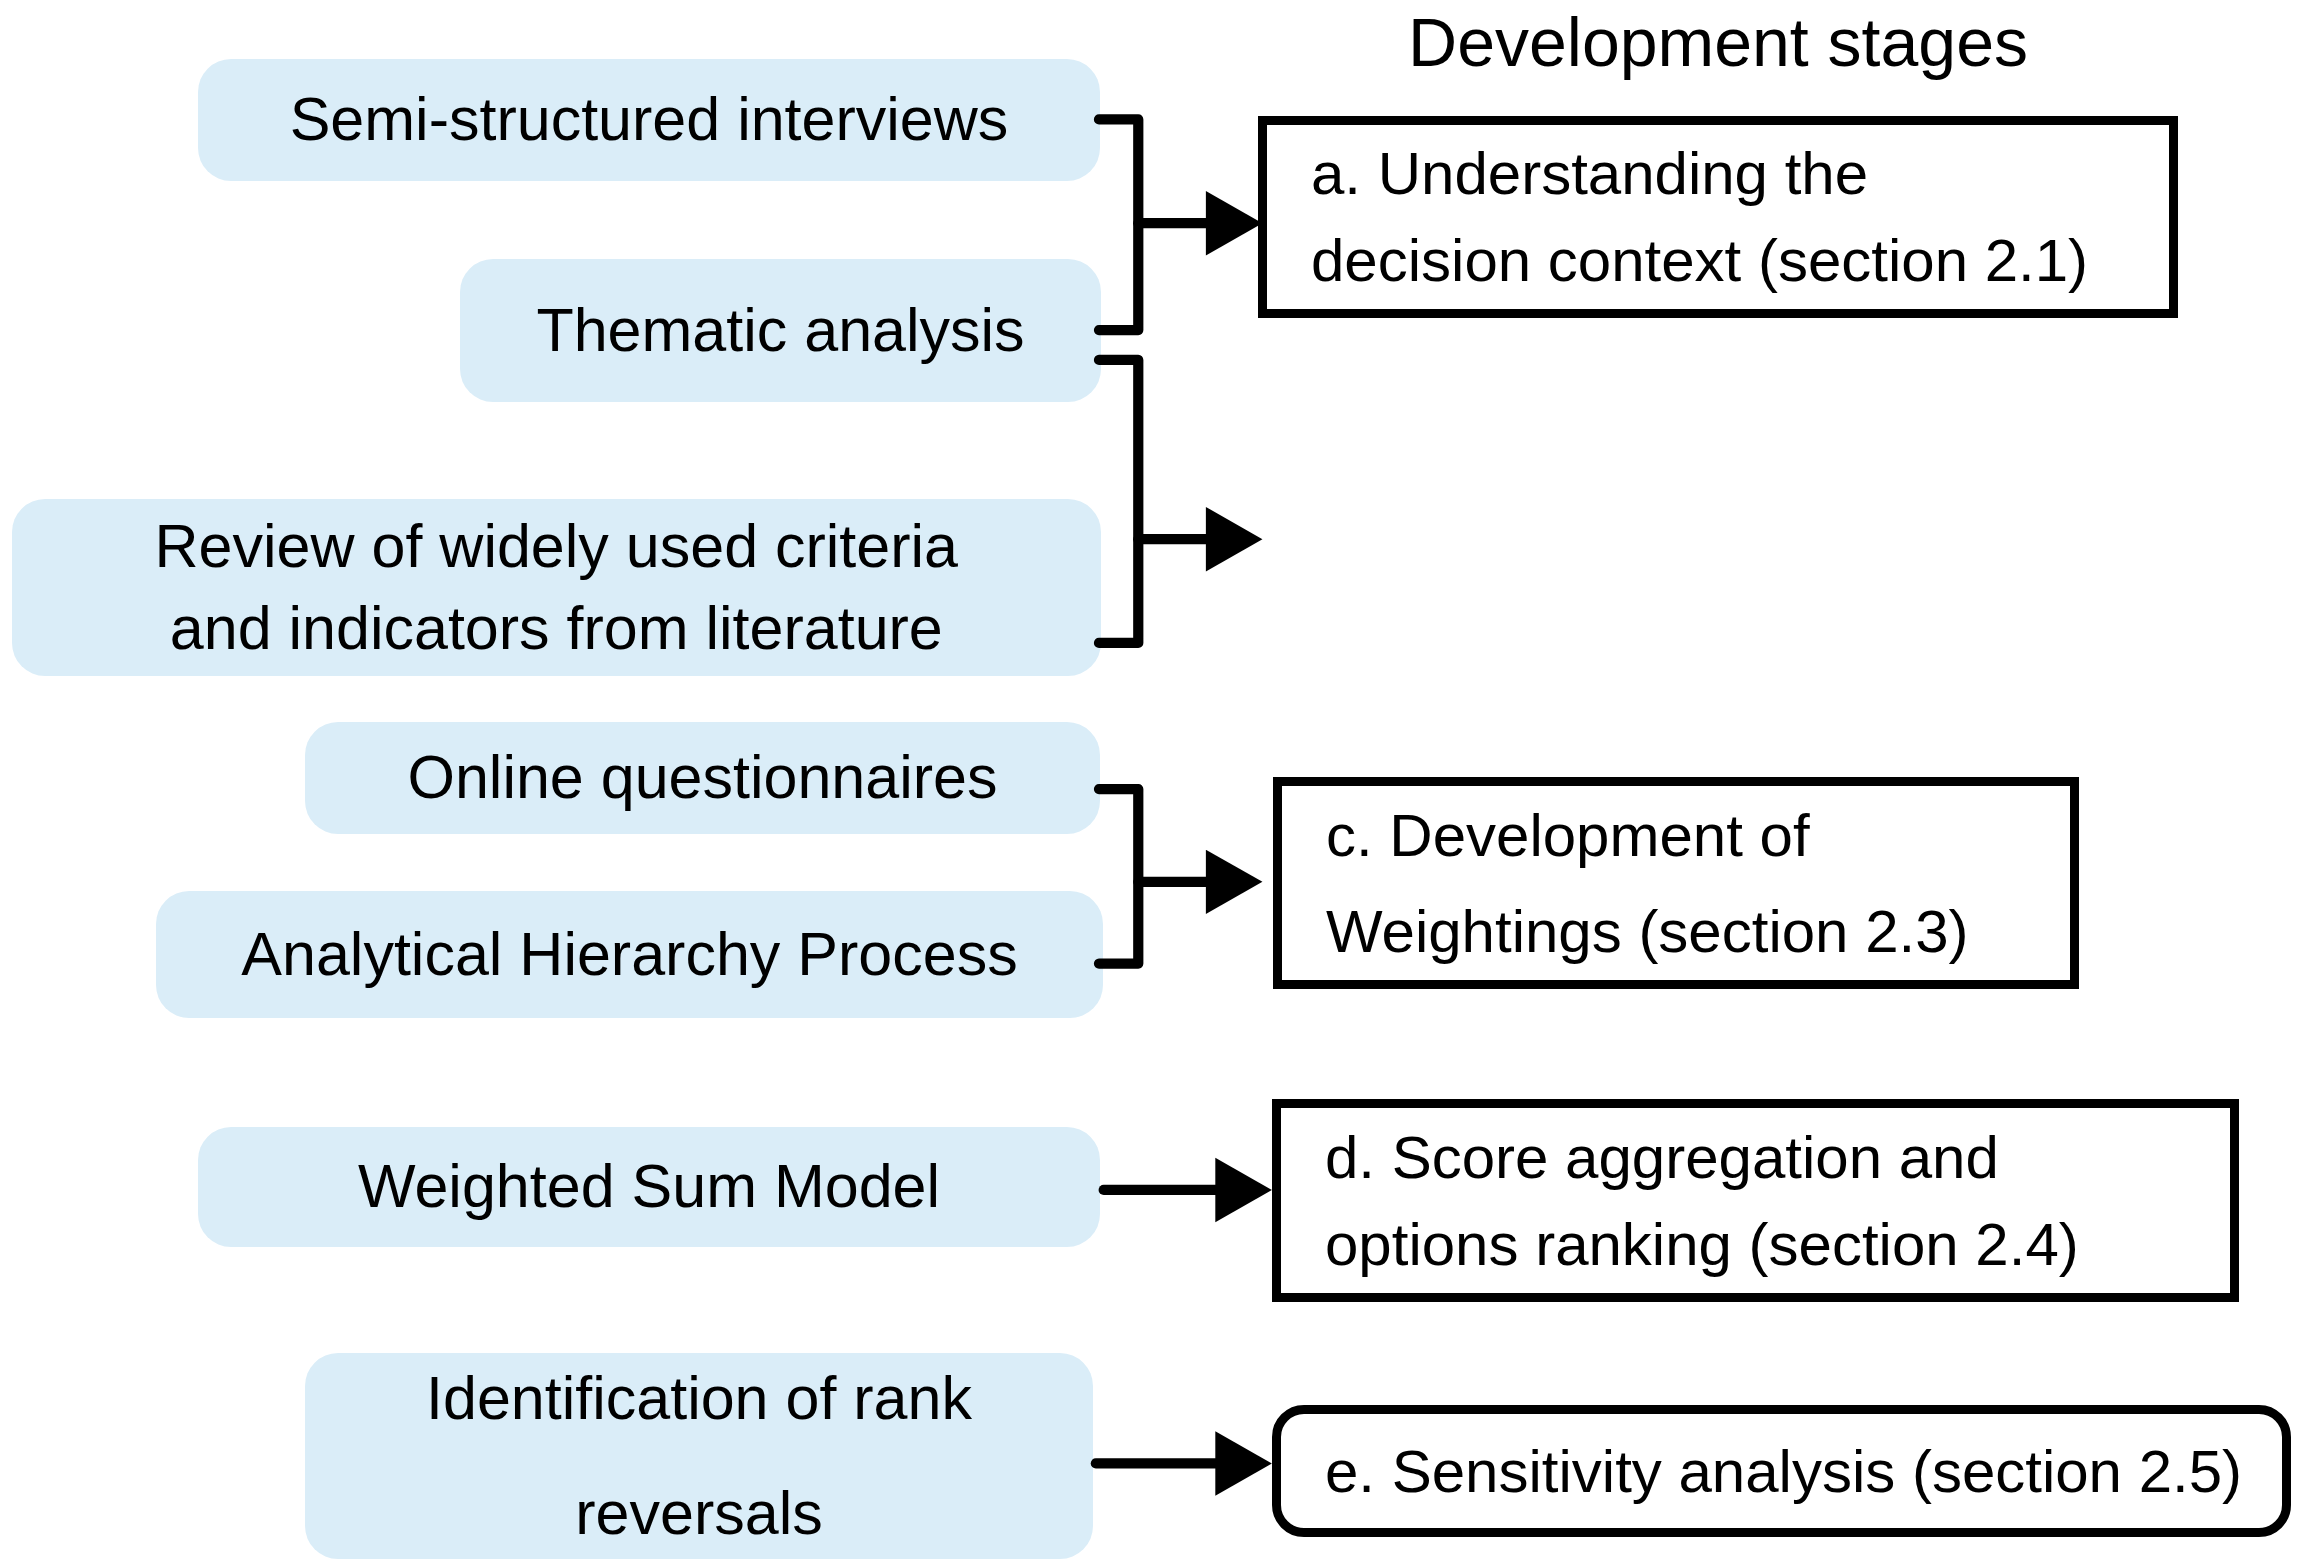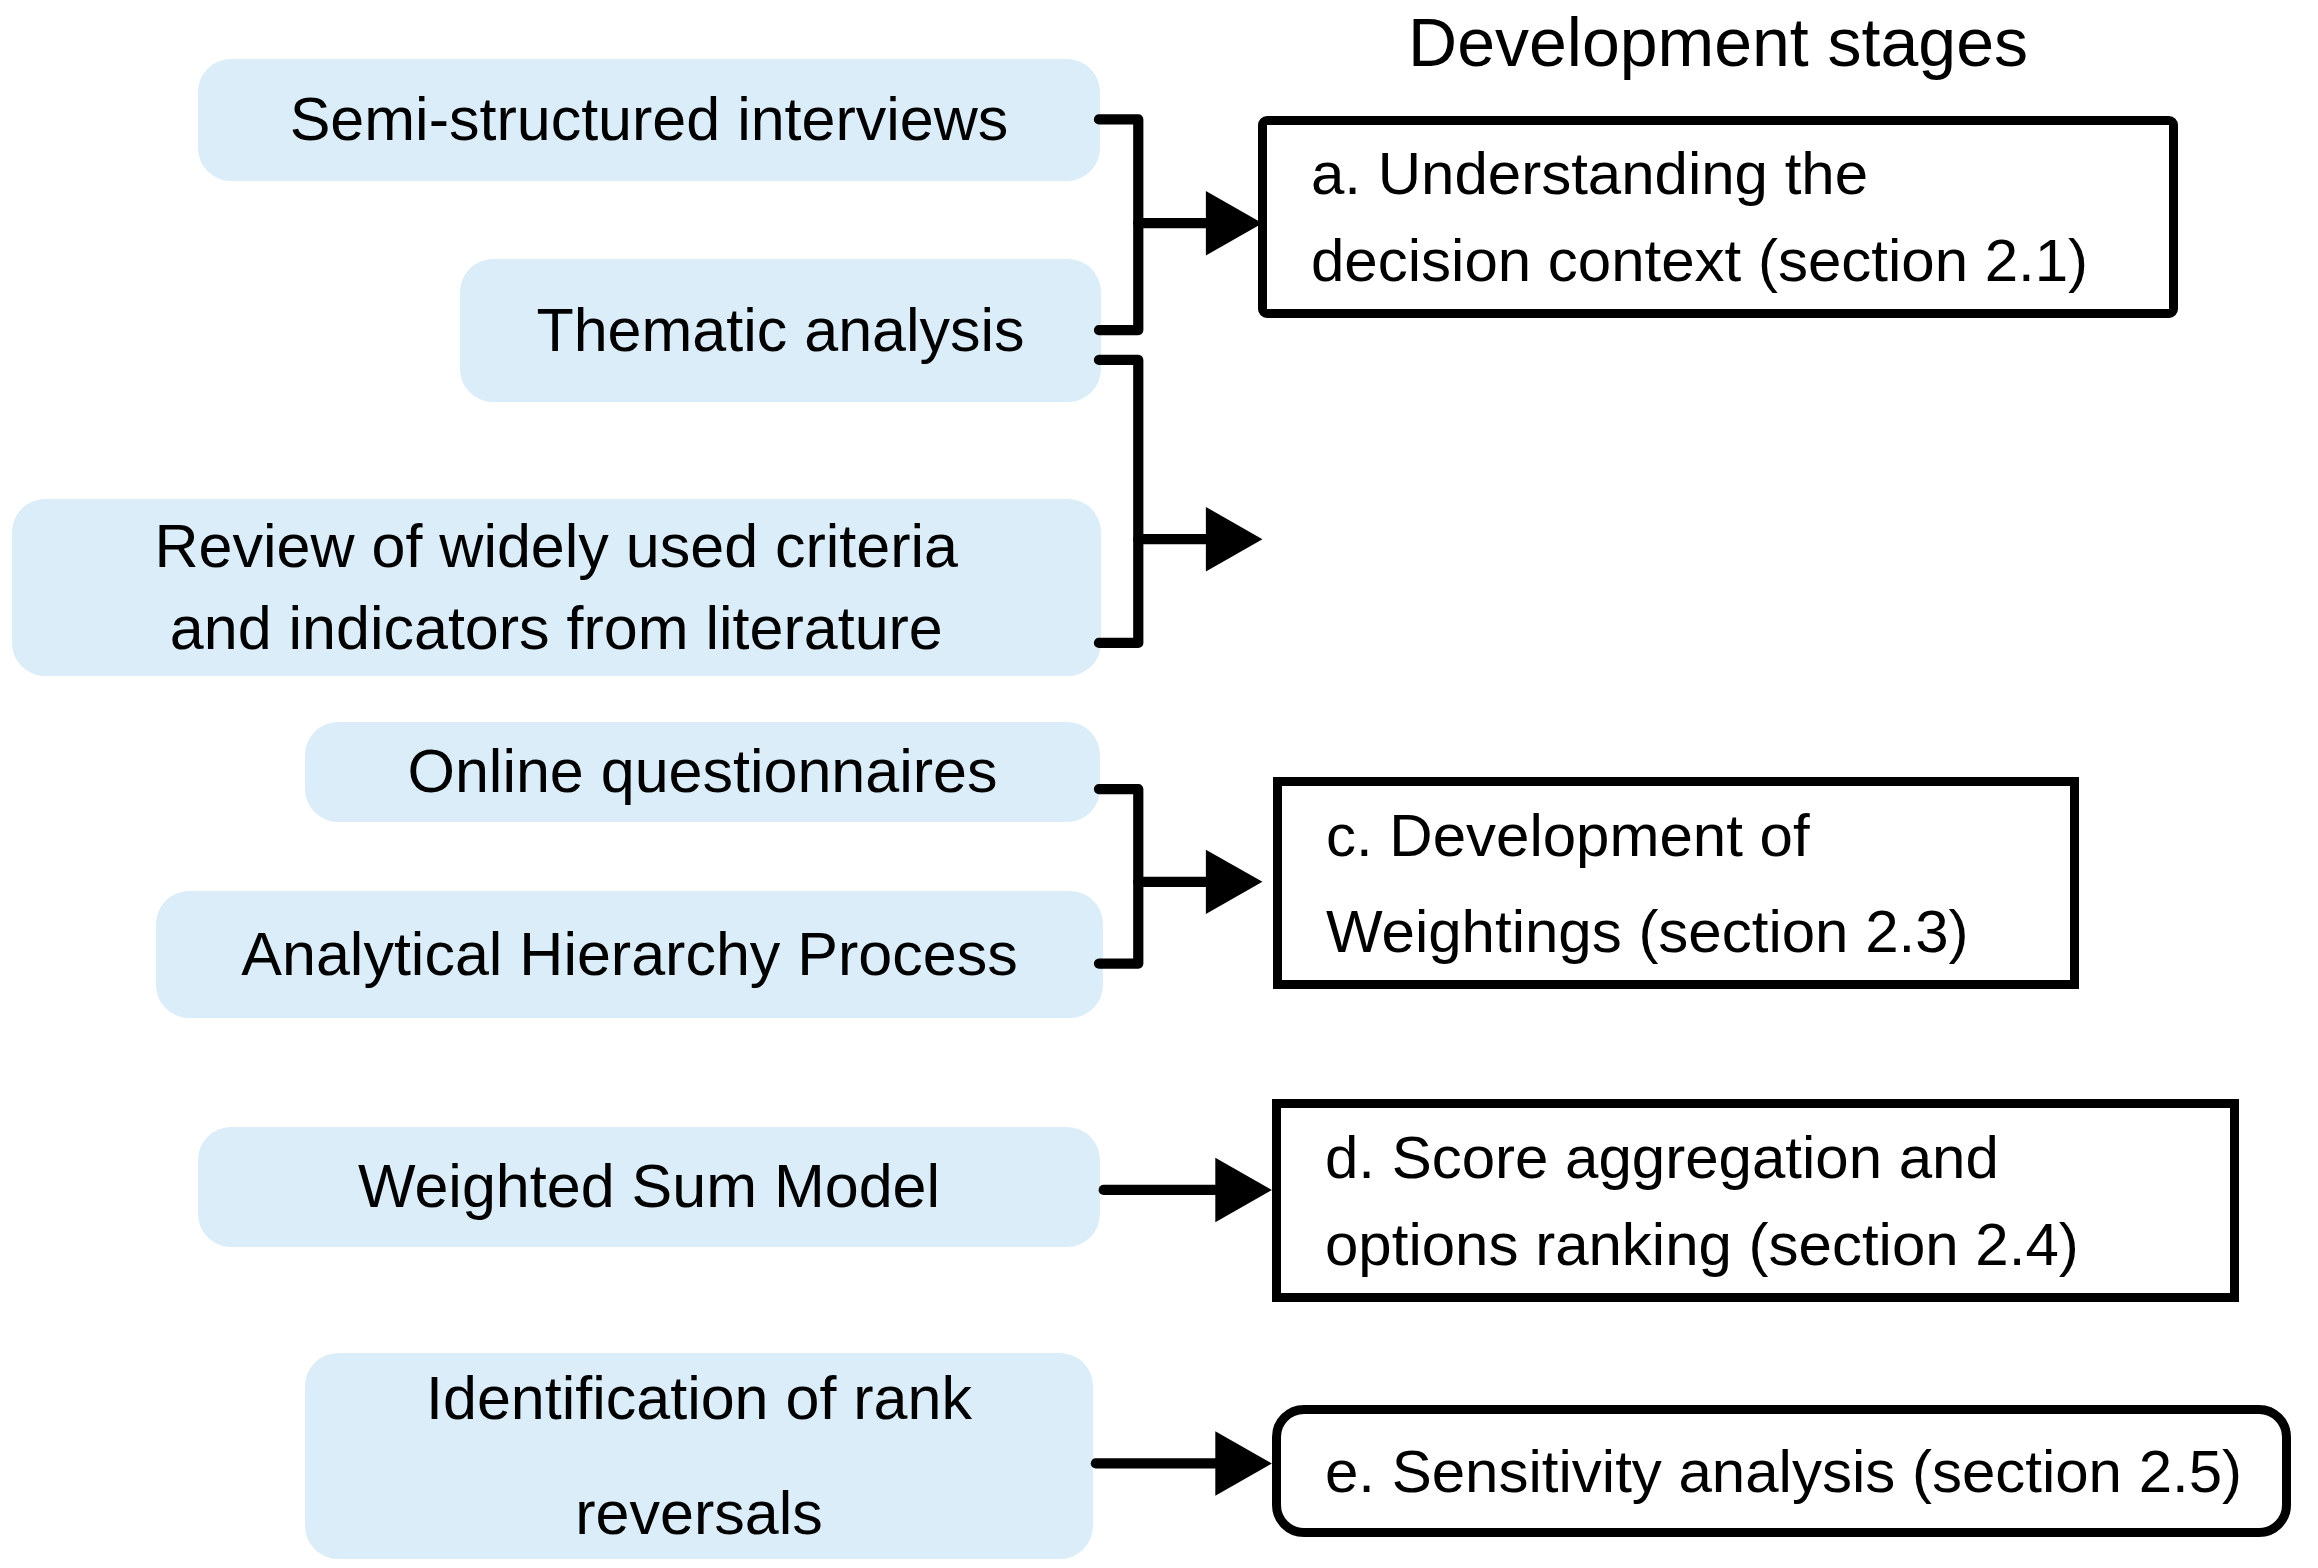--- a/index.html
+++ b/index.html
@@ -44,26 +44,26 @@
     align-items:flex-start;justify-content:center;
     padding-left:44px;padding-right:7.9px;
     font-size:60px;
     line-height:1.45;
   }
   .ln{white-space:nowrap;}
   
   .m-semi     {left:198px;  top:59px;   width:902px; height:122px;}
   .m-thematic {left:460px;  top:259px;  width:641px;  height:143px;}
   .m-review   {left:11.8px;   top:499px;  width:1089px; height:177px;}
-  .m-online   {left:305px;  top:722px;  width:795px; height:100px;}
+  .m-online   {left:305px;  top:722px;  width:795px; height:112px;}
   .m-ahp      {left:156px;  top:891px; width:947px; height:127px;}
   .m-wsm      {left:198px;  top:1127px; width:902px; height:120px;}
   .m-rank     {left:305px;  top:1353px; width:788px; height:206px;gap:33px;}
   
-  .s-a {left:1258px; top:116px;  width:920px; height:202px;border-radius:9px;}
+  .s-a {left:1258px; top:116px;  width:920px; height:202px;}
   .s-b {left:1258px; top:434px;  width:968px; height:206px;}
   .s-c {left:1273px; top:777px;  width:806px; height:212px;gap:9px;}
   .s-d {left:1272px; top:1099px; width:967px; height:203px;}
   .s-e {left:1272px; top:1405px; width:1019px; height:132px;border-radius:32px;}
   .connectors{
     position:absolute;left:0;top:0;width:2319px;height:1568px;
     pointer-events:none;
   }
   .connectors path{
     fill:none;stroke:var(--line);stroke-width:13;

